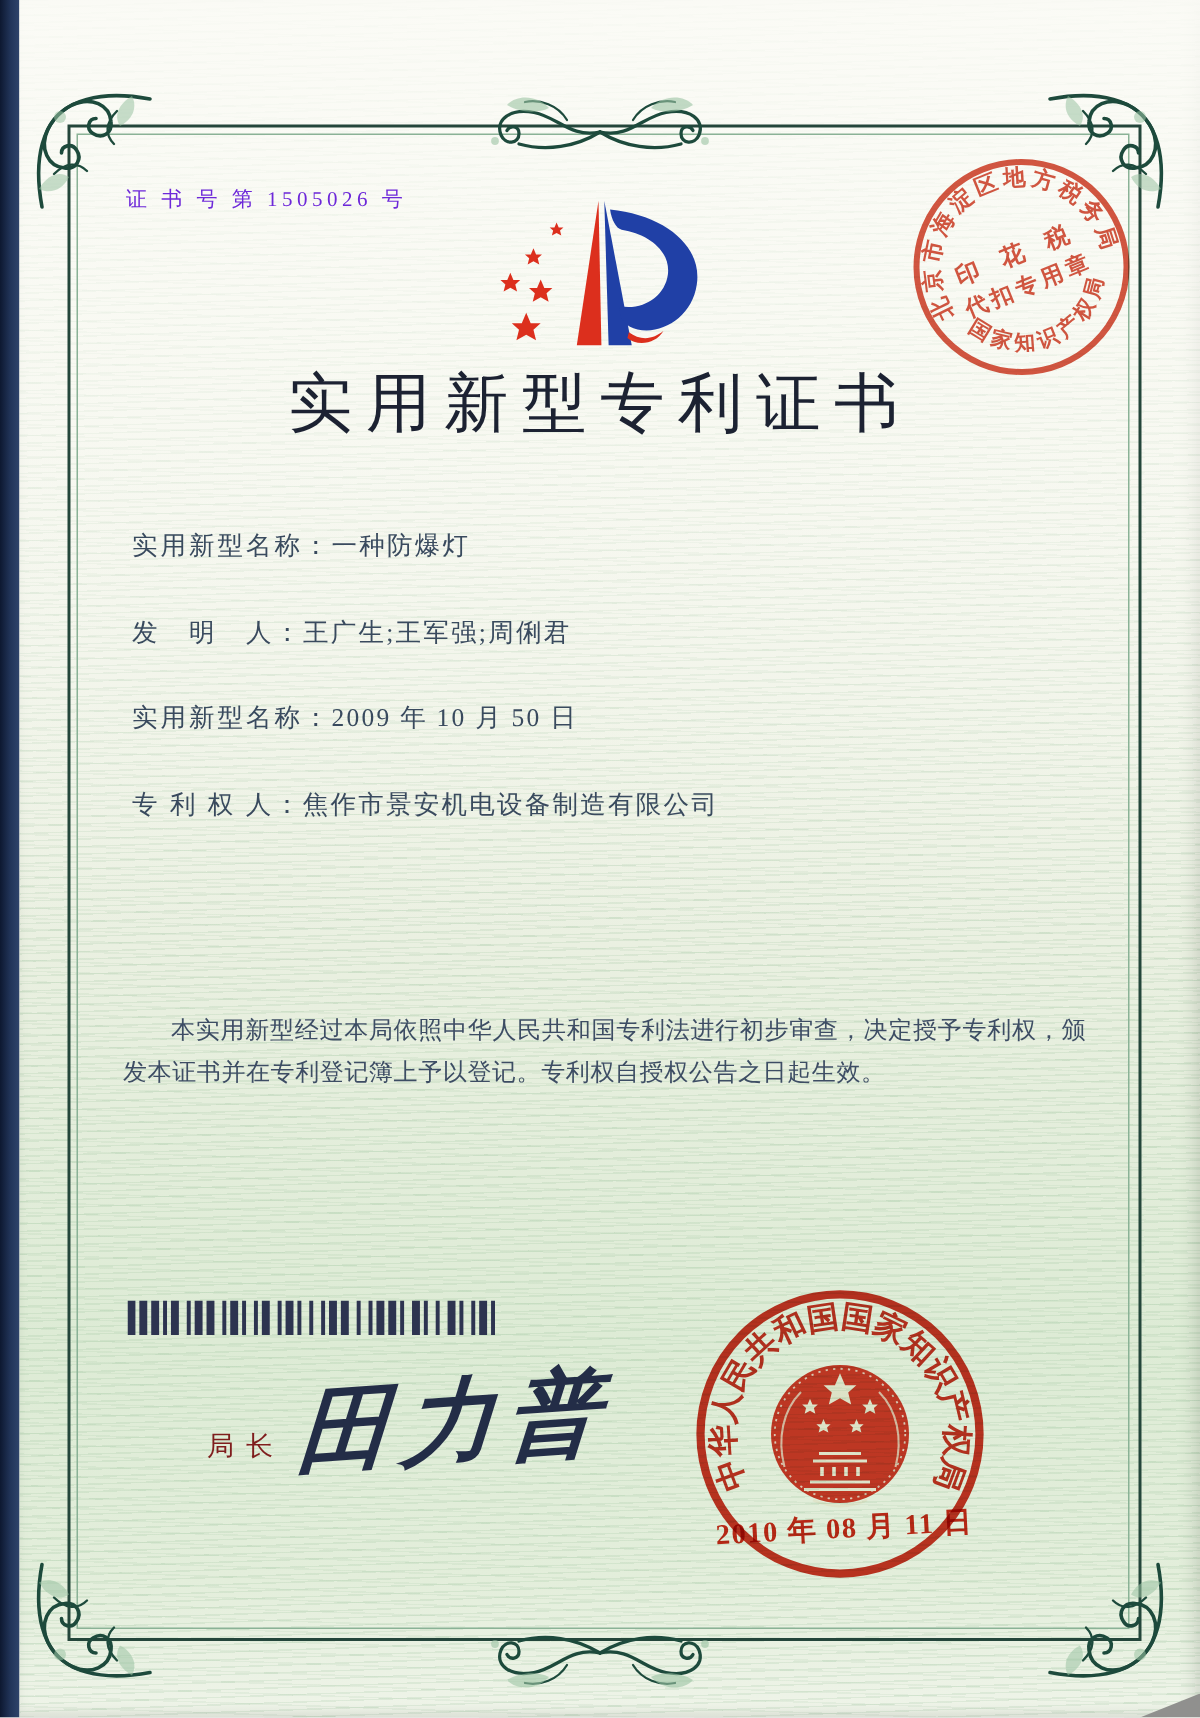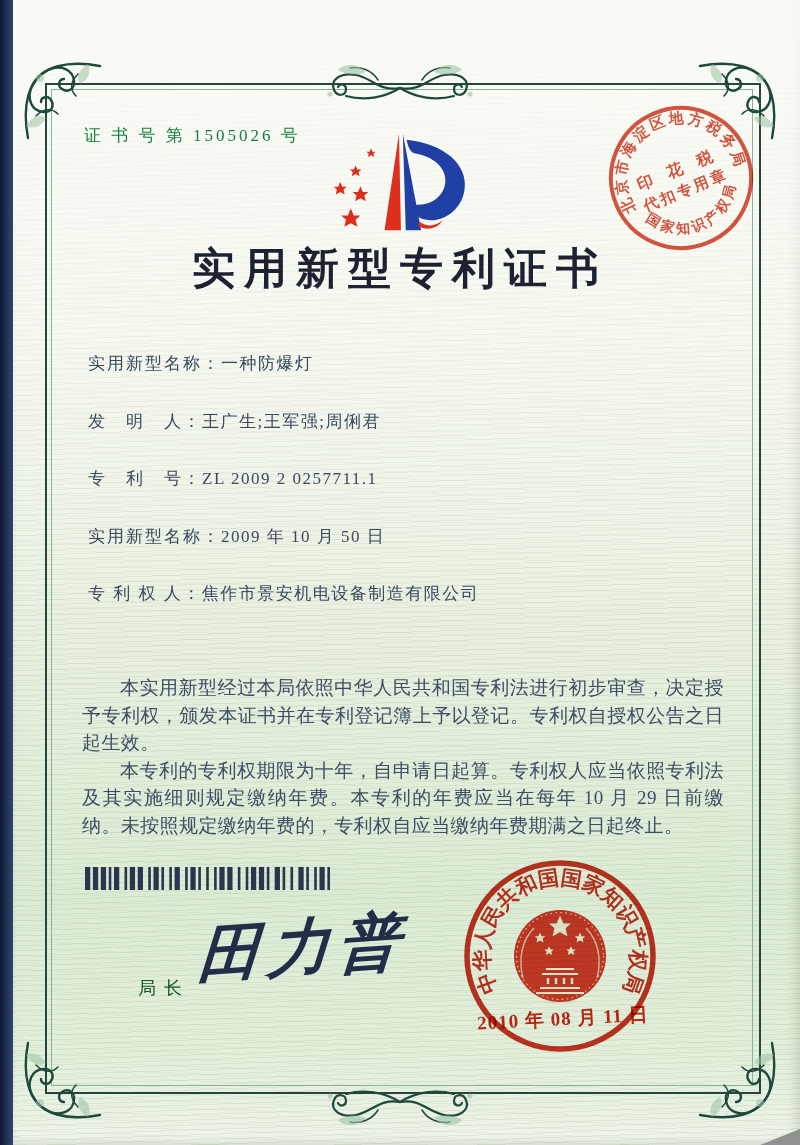--- a/index.html
+++ b/index.html
@@ -23,41 +23,41 @@
     background:linear-gradient(180deg,rgba(251,251,246,0.9),rgba(251,251,246,0.45) 28%,rgba(251,251,246,0) 55%);}
 
   
   .frame-outer{position:absolute;left:45px;top:83px;width:712px;height:1007px;
     border:2.5px solid #24463b;}
   .frame-inner{position:absolute;left:51px;top:89px;width:700px;height:995px;
     border:1.2px solid #8ab296;}
 
   .orn-layer{position:absolute;left:0;top:0;width:800px;height:1145px;pointer-events:none;}
 
-  .cert-no{position:absolute;left:84px;top:124px;font-size:17px;letter-spacing:3px;color:#15803d;}
+  .cert-no{position:absolute;left:84px;top:124px;font-size:14px;letter-spacing:3px;color:#6d28d9;}
 
   .logo{position:absolute;left:324px;top:130px;width:150px;height:106px;}
 
   .title{position:absolute;left:0;top:240px;width:100%;text-align:center;
-    font-size:43px;font-weight:700;letter-spacing:9px;color:#1c2232;}
+    font-size:43px;font-weight:400;letter-spacing:9px;color:#1c2232;}
 
   .tax-stamp{position:absolute;left:597px;top:94px;width:168px;height:168px;
     opacity:.9;mix-blend-mode:multiply;}
 
   .fields{position:absolute;left:88px;top:352px;right:82px;}
   .field{height:57.5px;font-size:17px;color:#394a5e;letter-spacing:1.5px;white-space:nowrap;}
   .field .lab{letter-spacing:2px;}
 
   .paras{position:absolute;left:82px;right:76px;top:674px;}
-  .paras p{margin:0;text-indent:2em;font-size:19px;line-height:27.5px;text-align:justify;
+  .paras p{margin:0;text-indent:2em;font-size:16px;line-height:27.5px;text-align:justify;
     letter-spacing:0.4px;color:#3d4d64;}
 
   .barcode{position:absolute;left:85px;top:867px;width:245px;height:23px;fill:#2d3450;}
 
-  .sig-title{position:absolute;left:138px;top:952px;font-size:18px;letter-spacing:8px;color:#14532d;margin-top:24px;}
+  .sig-title{position:absolute;left:138px;top:952px;font-size:18px;letter-spacing:8px;color:#7f1d1d;}
   .sig-name{position:absolute;left:198px;top:906px;font-size:62px;font-style:italic;font-weight:700;
     font-family:"DejaVu Sans","Liberation Sans",sans-serif;color:#232d47;letter-spacing:8px;
     transform:rotate(-4deg) skewX(-8deg);}
 
   .seal{position:absolute;left:460px;top:856px;width:200px;height:200px;
     opacity:.95;mix-blend-mode:multiply;}
   .seal-date{position:absolute;left:472px;top:1006px;width:182px;text-align:center;
     font-size:19px;font-weight:700;color:#ce2b18;letter-spacing:1px;transform:rotate(-3deg);
     mix-blend-mode:multiply;}
 
@@ -152,33 +152,29 @@
   </svg>
 
   <div class="fields">
     <div class="field">
       <span class="lab">实用新型名称：</span><span>一种防爆灯</span>
     </div>
     <div class="field">
       <span class="lab">发　明　人：</span><span>王广生;王军强;周俐君</span>
     </div>
     <div class="field">
-      <span class="lab">专　利　号：</span><span>ZL 2009 2 0257711.1</span>
-    </div>
-    <div class="field">
       <span class="lab">实用新型名称：</span><span>2009 年 10 月 50 日</span>
     </div>
     <div class="field">
       <span class="lab">专 利 权 人：</span><span>焦作市景安机电设备制造有限公司</span>
     </div>
   </div>
 
   <div class="paras">
     <p>本实用新型经过本局依照中华人民共和国专利法进行初步审查，决定授予专利权，颁发本证书并在专利登记簿上予以登记。专利权自授权公告之日起生效。</p>
-    <p>本专利的专利权期限为十年，自申请日起算。专利权人应当依照专利法及其实施细则规定缴纳年费。本专利的年费应当在每年 10 月 29 日前缴纳。未按照规定缴纳年费的，专利权自应当缴纳年费期满之日起终止。</p>
   </div>
 
   <svg class="barcode" viewBox="0 0 245 23" preserveAspectRatio="none">
       <rect x="0.00" y="0" width="5.27" height="23"></rect>
       <rect x="7.90" y="0" width="5.27" height="23"></rect>
       <rect x="15.81" y="0" width="5.27" height="23"></rect>
       <rect x="23.71" y="0" width="2.63" height="23"></rect>
       <rect x="28.98" y="0" width="5.27" height="23"></rect>
       <rect x="39.52" y="0" width="2.63" height="23"></rect>
       <rect x="44.78" y="0" width="5.27" height="23"></rect>

